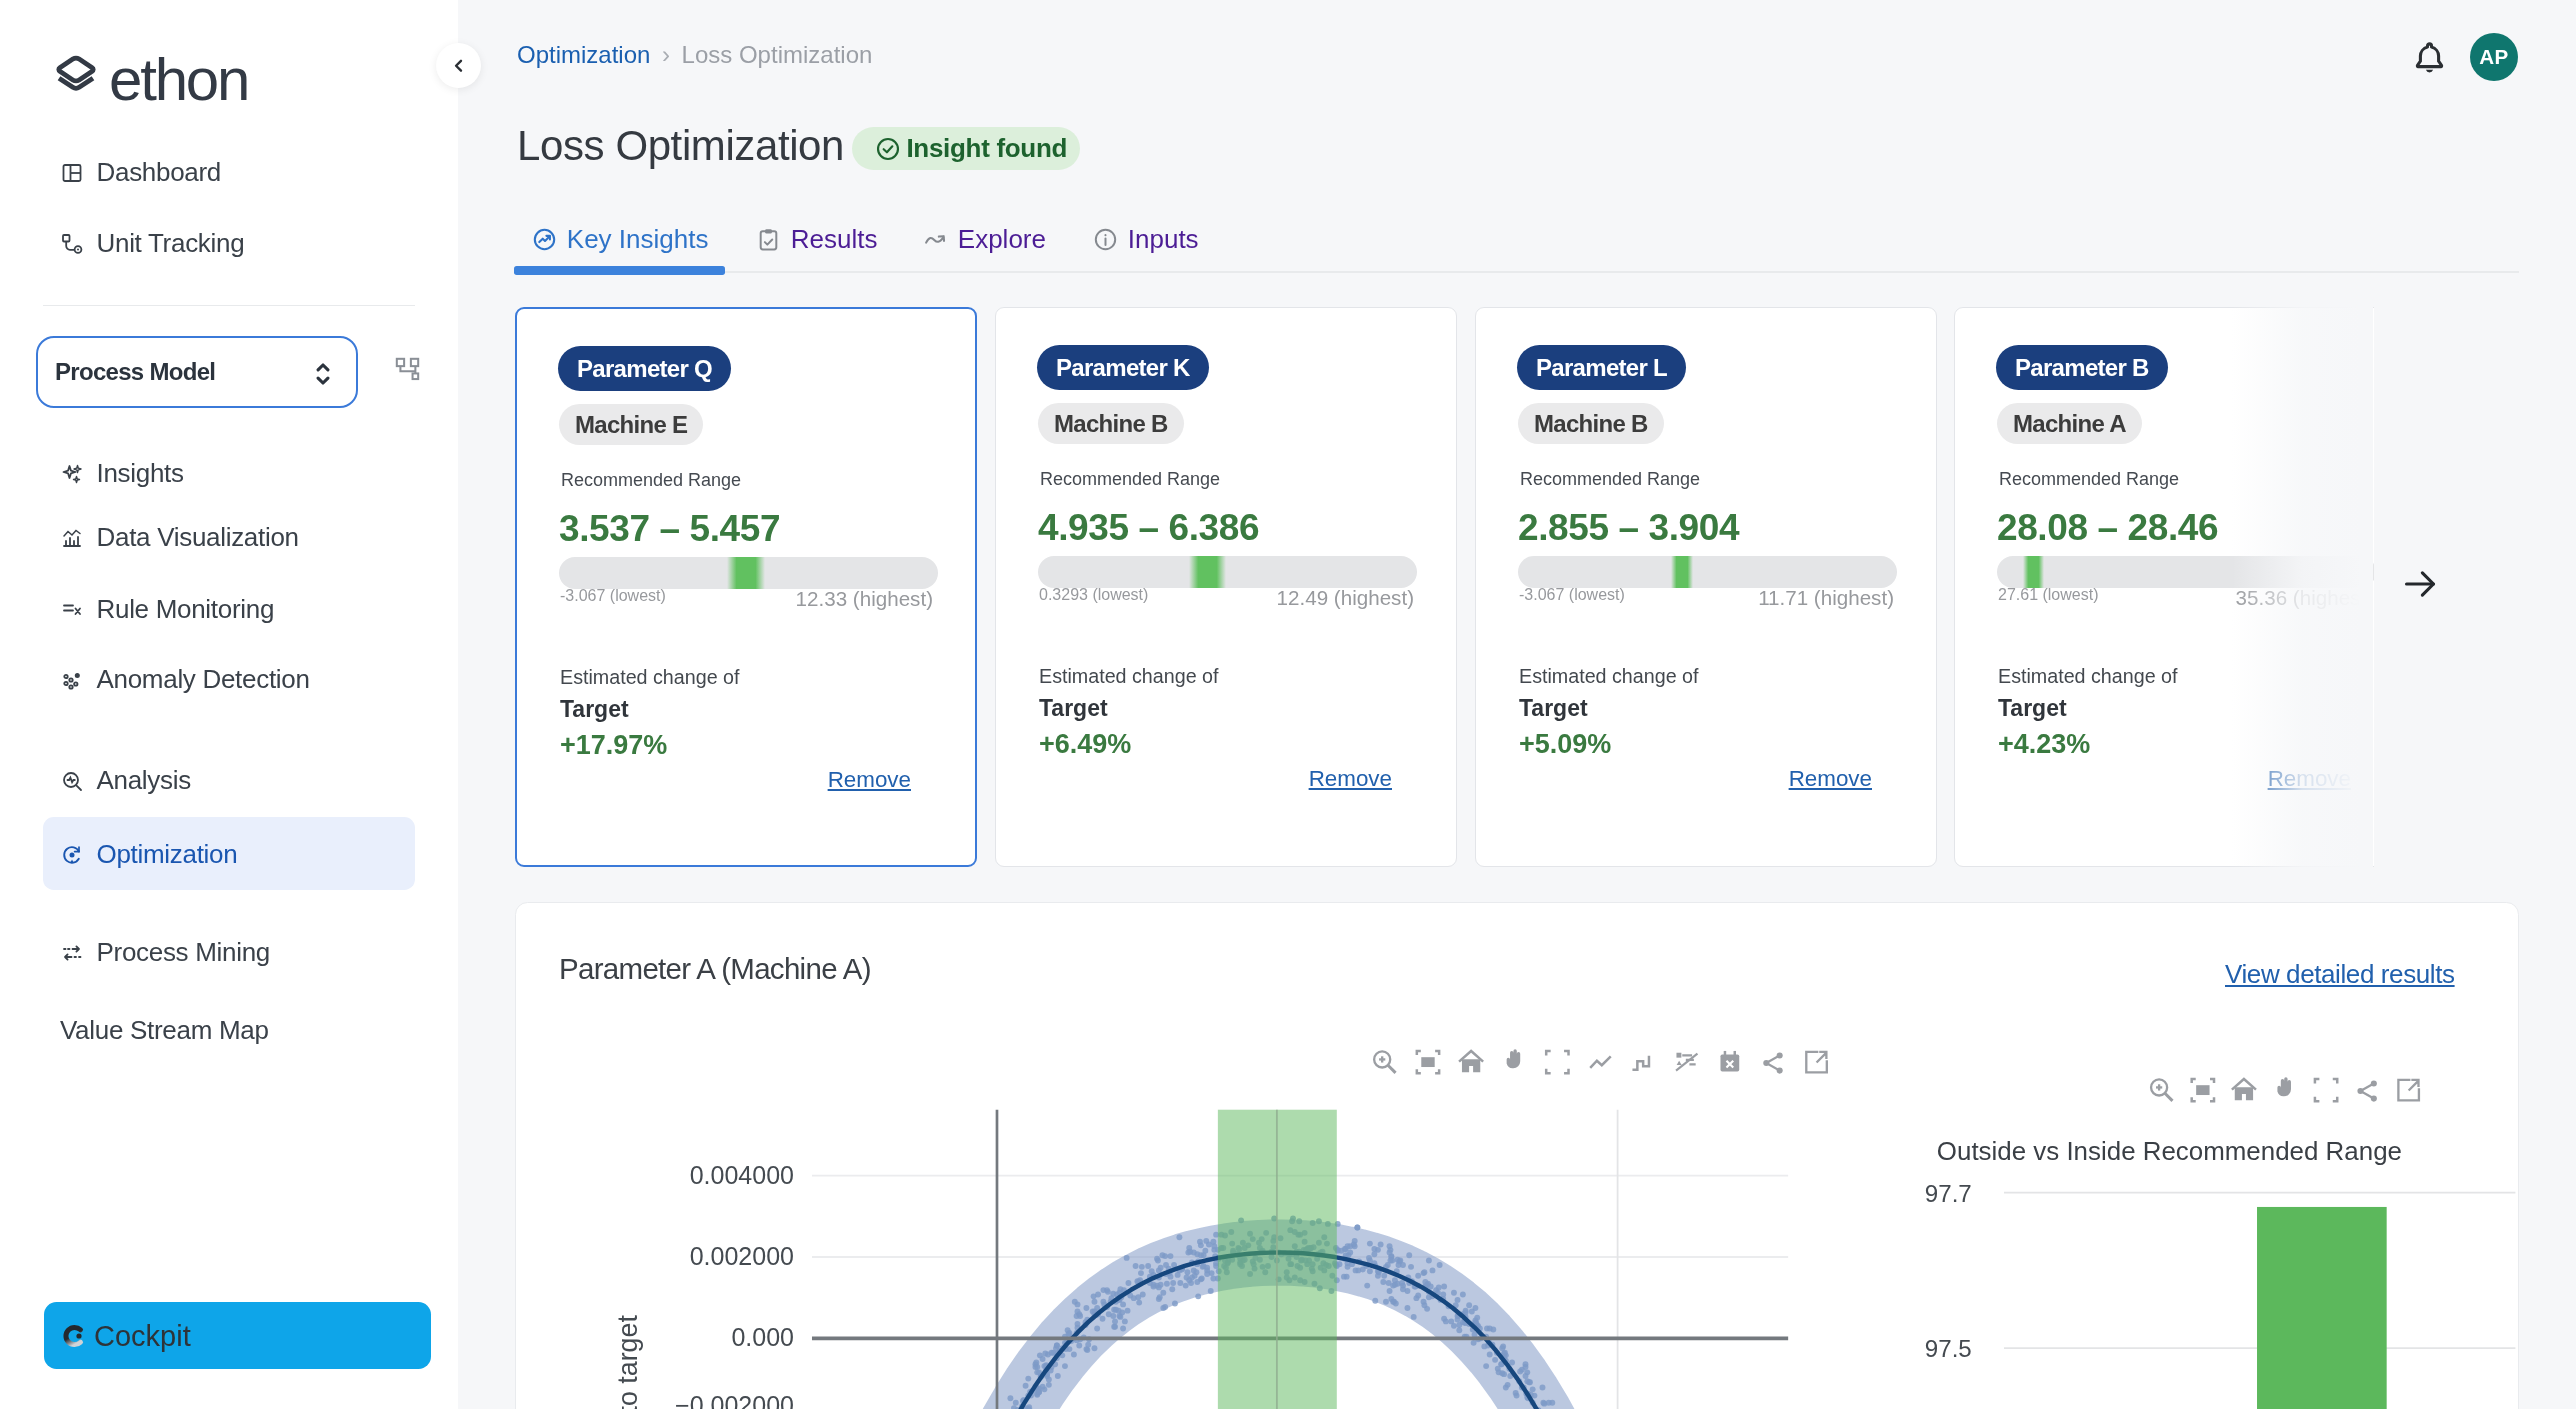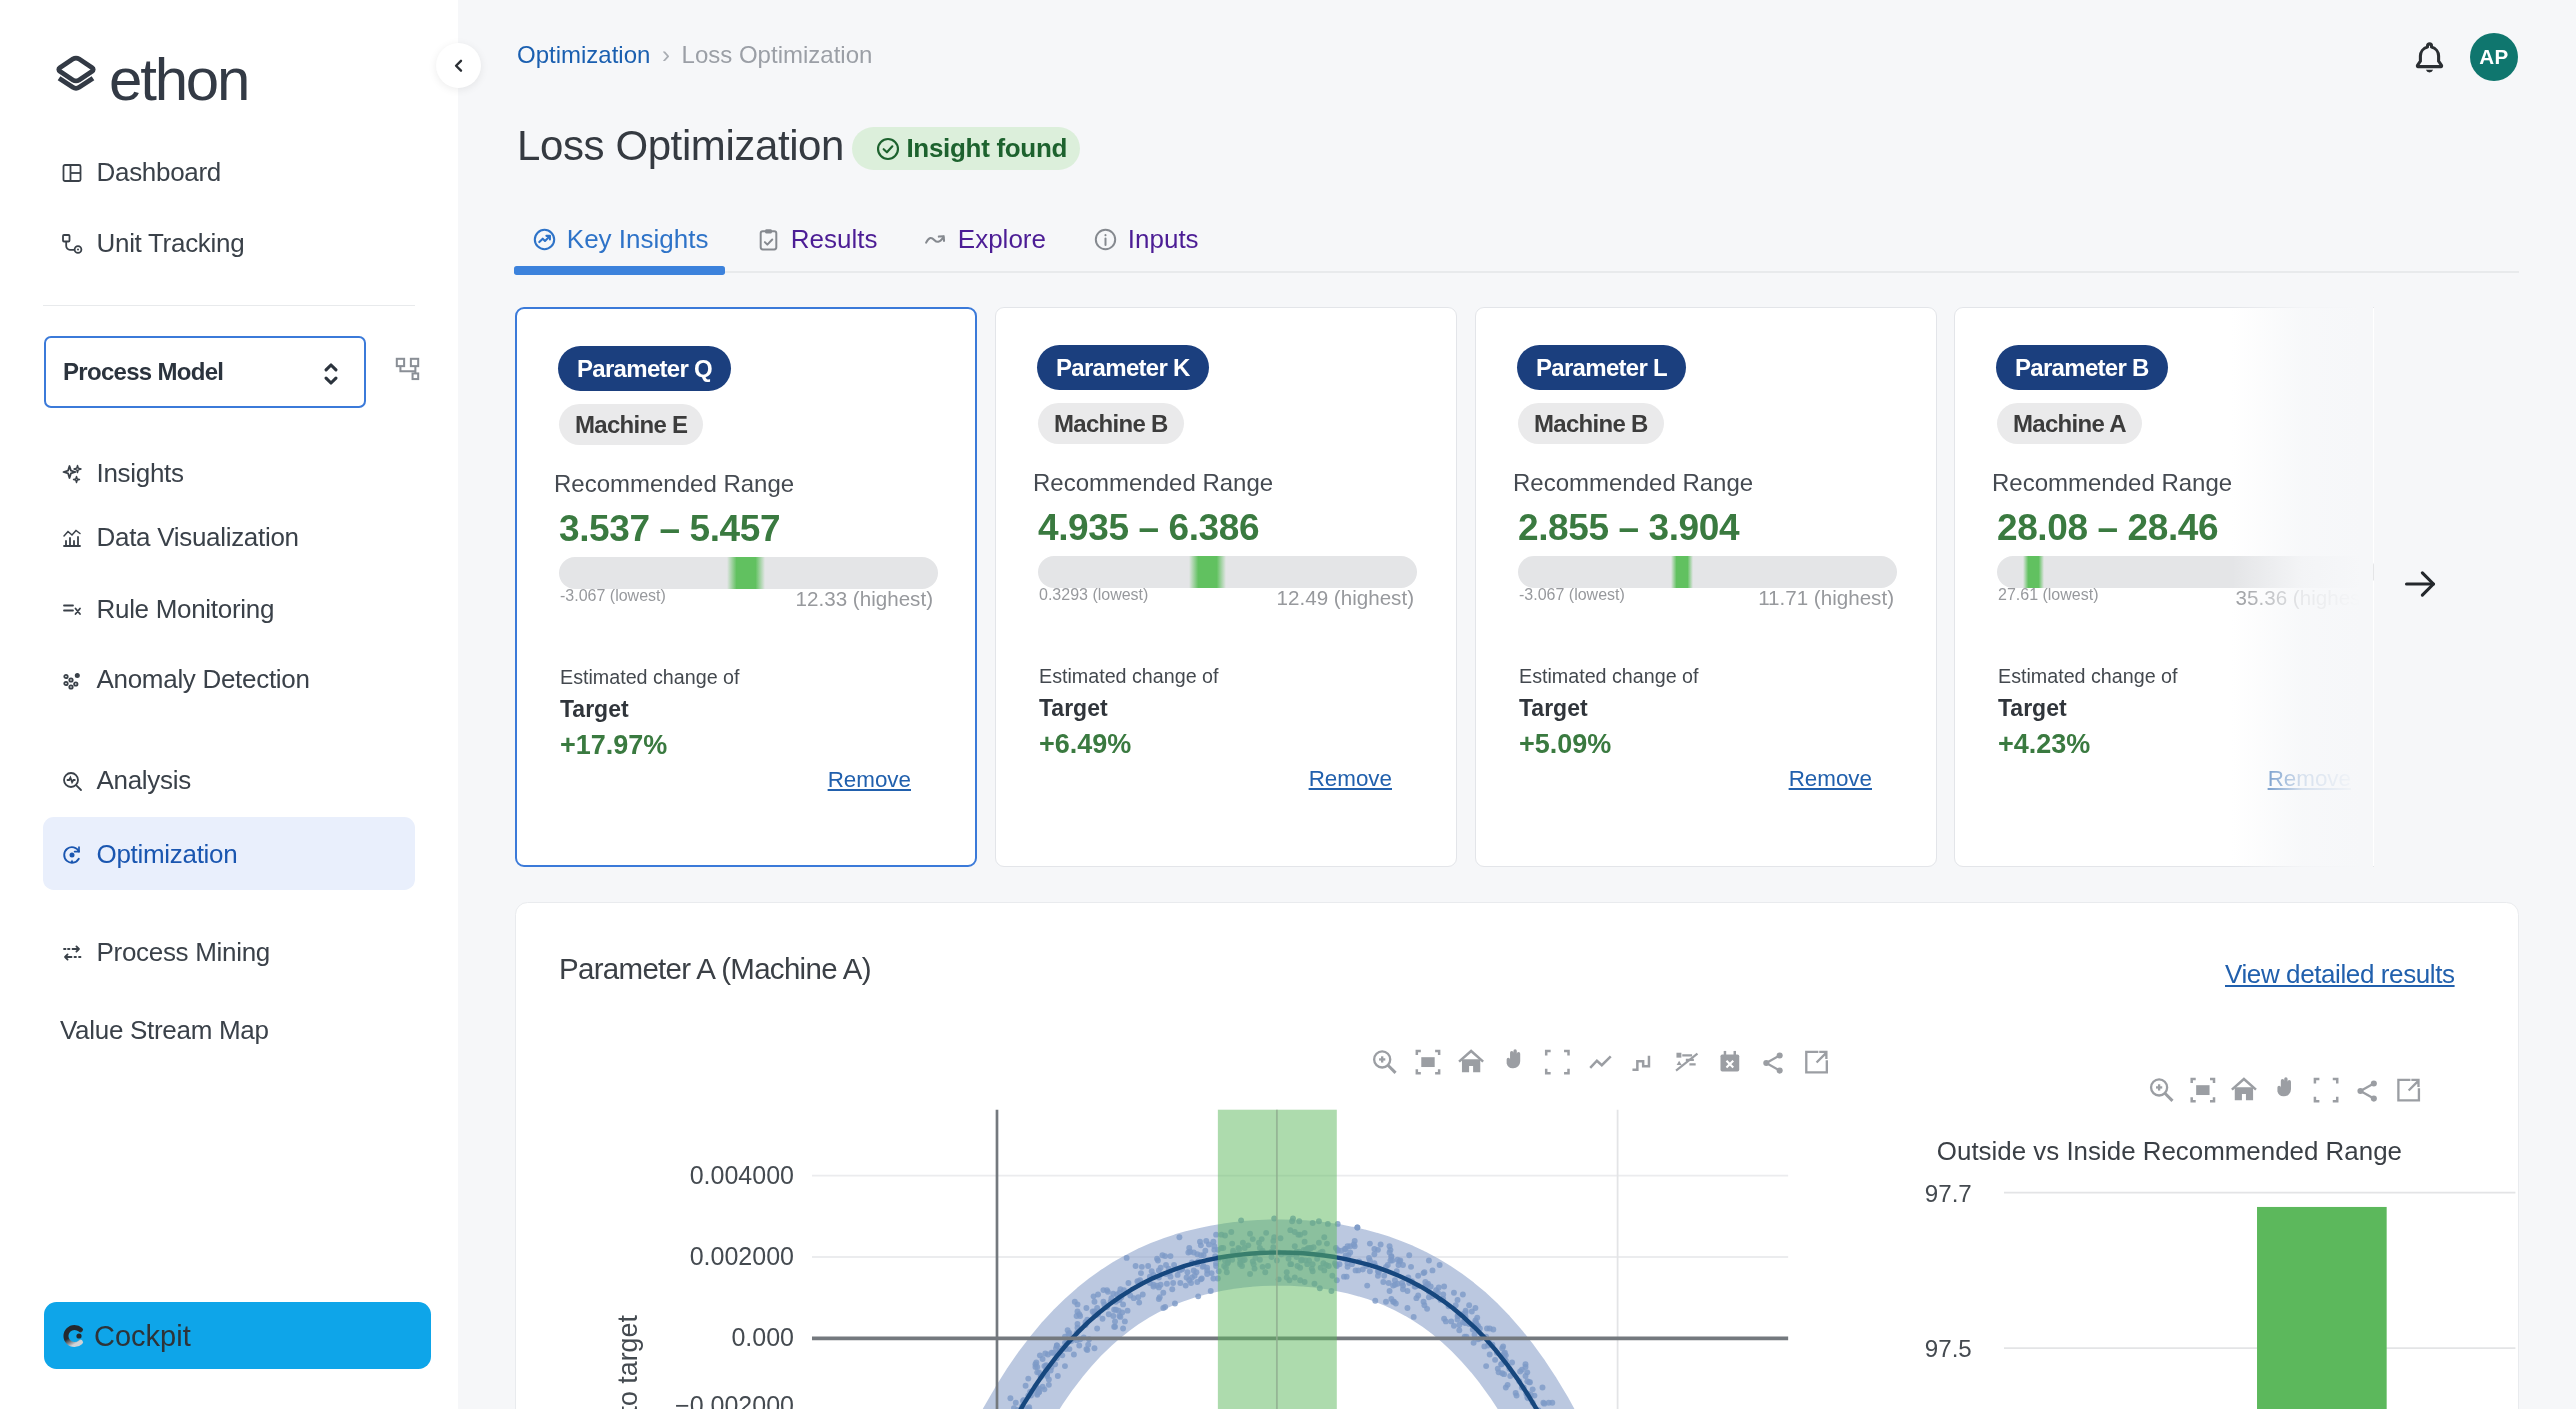--- a/index.html
+++ b/index.html
@@ -2,21 +2,21 @@
 <html style="font-size:14.3px"><head>
 <meta charset="utf-8">
 <style>
 * { margin:0; padding:0; box-sizing:border-box; }
 html,body { width:2576px; height:1410px; overflow:hidden; }
 body { background:#f6f7f9; font-family:"Liberation Sans", sans-serif; position:relative; }
 .abs { position:absolute; }
 #sidebar { position:absolute; left:0; top:0; width:458px; height:1410px; background:#fff; }
 .navitem { position:absolute; left:60px; display:flex; align-items:center; gap:12.5px; color:#3a4149; font-size:26px; height:43px; letter-spacing:-0.3px; }
 #divider { position:absolute; left:43px; width:372px; top:305px; border-top:1.8px solid #e8eaec; }
-#pmbox { position:absolute; left:44px; top:336px; width:322px; height:72px; border:2.7px solid #3b7ad9; border-radius:7px; background:#fff; display:flex; align-items:center; }
+#pmbox { position:absolute; left:36px; top:336px; width:322px; height:72px; border:2.7px solid #3b7ad9; border-radius:18px; background:#fff; display:flex; align-items:center; }
 #pmbox .lbl { font-size:24px; font-weight:bold; color:#2b333d; margin-left:17px; letter-spacing:-0.7px; }
 #optitem { position:absolute; left:43px; top:817px; width:372px; height:73px; background:#e9effc; border-radius:10.7px; }
 #cockpit { position:absolute; left:44px; top:1302px; width:387px; height:67px; background:#0ea5e9; border-radius:12.5px; }
 #cockpit .txt { position:absolute; left:50px; top:18px; font-size:29px; color:#2e3338; }
 #collapse { position:absolute; left:436px; top:43px; width:45px; height:45px; border-radius:50%; background:#fff; box-shadow:0 1.8px 9px rgba(0,0,0,0.08); display:flex; align-items:center; justify-content:center; }
 #avatar { position:absolute; left:2470px; top:33px; width:48px; height:48px; border-radius:50%; background:#0f766e; color:#fff; font-size:20.6px; font-weight:bold; display:flex; align-items:center; justify-content:center; letter-spacing:0.4px; }
 #crumb { position:absolute; left:517px; top:41px; font-size:24px; }
 #crumb .a { color:#1a5fb0; }
 #crumb .sep { color:#a9adb3; margin:0 11.6px; }
 #crumb .b { color:#9b9fa6; }
@@ -24,21 +24,21 @@
 #badge { position:absolute; left:852px; top:127px; height:43px; border-radius:21.5px; background:#dcefdb; color:#1d622e; font-size:26px; font-weight:bold; display:flex; align-items:center; padding:0 12.5px 0 23px; gap:5.4px; letter-spacing:-0.3px; }
 .tab { position:absolute; top:217px; display:flex; align-items:center; gap:9.8px; font-size:26px; color:#4c1d95; height:45px; }
 .tab.active { color:#2e73c8; }
 #tabline { position:absolute; left:515px; top:271px; width:2004px; border-top:2.7px solid #e8eaec; }
 #tabblue { position:absolute; left:514px; top:266px; width:211px; height:9px; background:#3c82dc; border-radius:2.7px; }
 #cardswrap { position:absolute; left:515px; top:307px; width:1859px; height:564px; overflow:hidden; }
 .card { position:absolute; top:0; width:462px; height:560px; background:#fff; border:1.8px solid #e3e5e9; border-radius:9px; }
 .card.sel { border:2.7px solid #3b7ad9; }
 .pill1 { position:absolute; left:41px; top:37px; height:45px; border-radius:22.4px; background:#1b3f7e; color:#fff; font-size:24px; font-weight:bold; display:flex; align-items:center; padding:0 19px; letter-spacing:-0.7px; }
 .pill2 { position:absolute; left:42px; top:95px; height:41px; border-radius:20.6px; background:#eaeaeb; color:#3c3c3c; font-size:24px; font-weight:bold; display:flex; align-items:center; padding:0 16px; letter-spacing:-0.7px; }
-.rrlab { position:absolute; left:37px; top:161px; font-size:24px; color:#454a51; }
+.rrlab { position:absolute; left:44px; top:161px; font-size:18px; color:#454a51; }
 .rrval { position:absolute; left:42px; top:199px; font-size:37px; font-weight:bold; color:#3a7a40; letter-spacing:-0.4px; }
 .track { position:absolute; left:42px; top:248px; width:379px; height:32px; border-radius:16px; background:#e4e5e7; overflow:hidden; }
 .seg { position:absolute; top:0; height:32px; background:linear-gradient(to right, rgba(97,193,96,0) 0%, rgba(97,193,96,1) 25%, rgba(97,193,96,1) 75%, rgba(97,193,96,0) 100%); }
 .lowlab { position:absolute; left:43px; top:278px; font-size:16px; color:#97999d; }
 .highlab { position:absolute; right:42px; top:278px; font-size:20.6px; color:#97999d; }
 .estlab { position:absolute; left:43px; top:357px; font-size:19.7px; color:#43484e; }
 .tgtlab { position:absolute; left:43px; top:387px; font-size:23px; font-weight:bold; color:#30353b; }
 .pct { position:absolute; left:43px; top:421px; font-size:27px; font-weight:bold; color:#3a7a40; }
 .rmv { position:absolute; right:64px; top:458px; font-size:22.4px; color:#2160ad; text-decoration:underline; }
 #fade { position:absolute; left:1717px; top:0; width:141px; height:564px; background:linear-gradient(to right, rgba(246,247,249,0), rgba(246,247,249,0.85) 50%, #f6f7f9 92%); }

